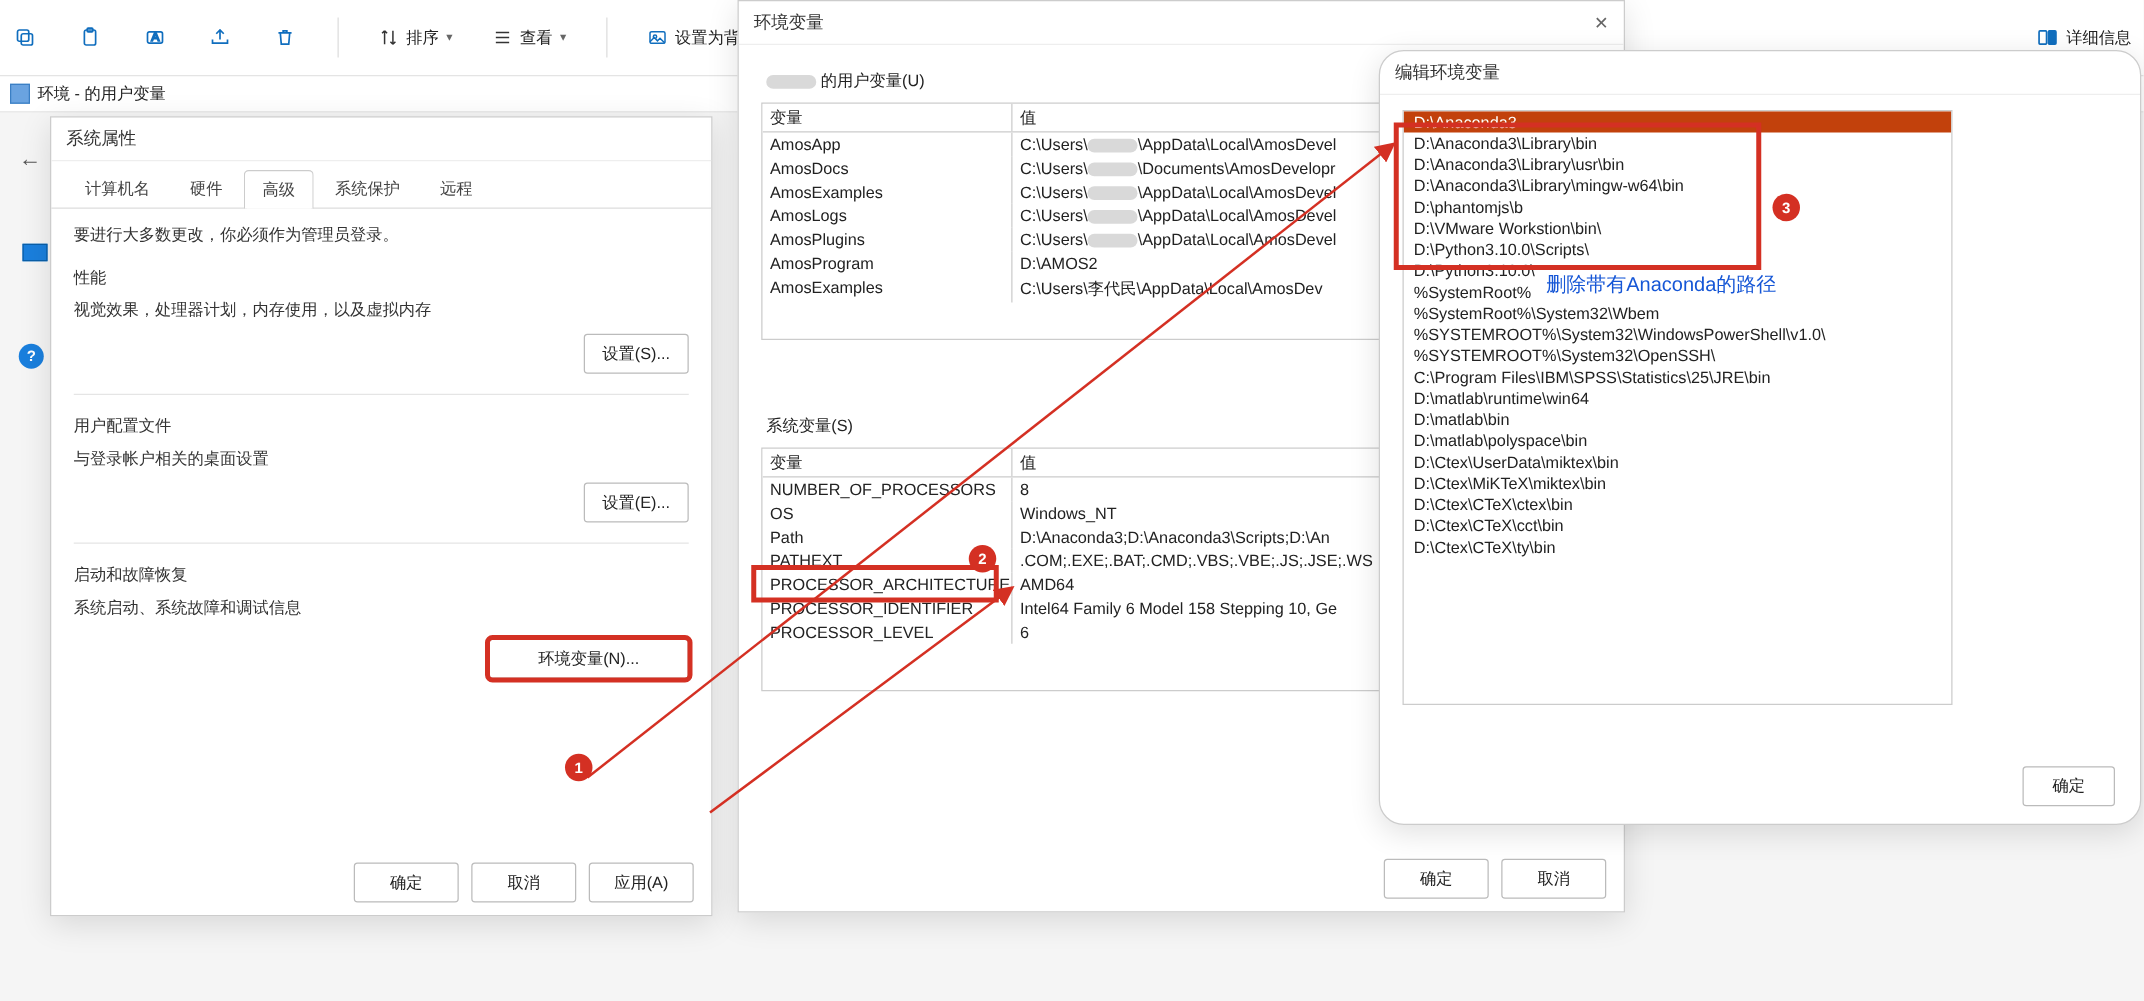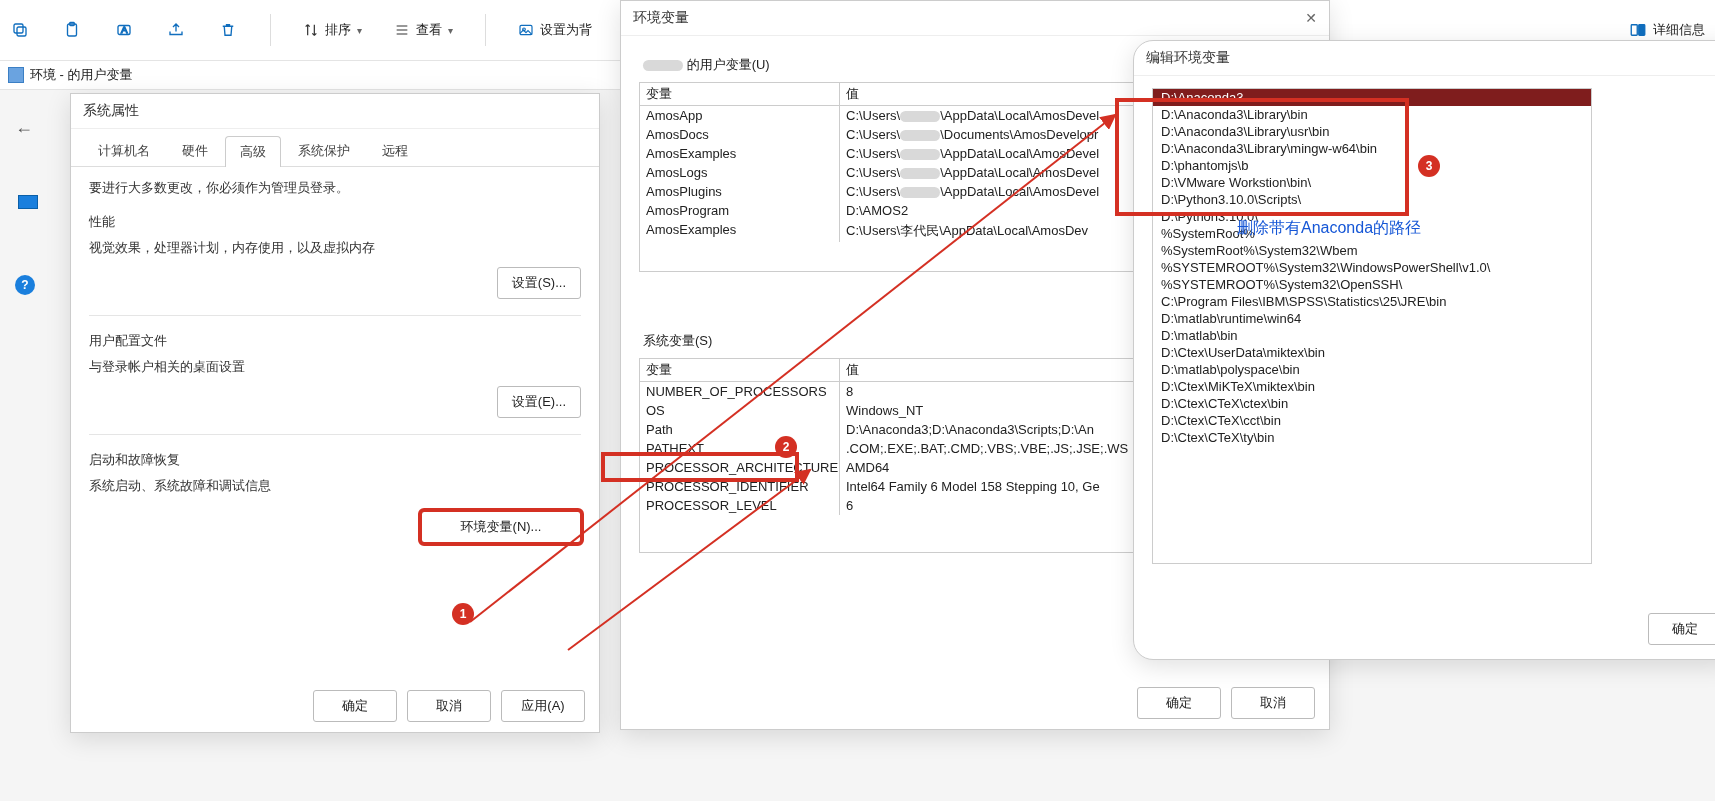--- a/index.html
+++ b/index.html
@@ -15,21 +15,21 @@
   .toolbar .spacer { flex:1; }
 
   
   .explorer-strip { position:absolute; left:0; top:60px; right:0; height:30px; background:#fff; border-top:1px solid #e4e4e4; border-bottom:1px solid #e4e4e4; display:flex; align-items:center; padding:0 8px; gap:6px; }
   .explorer-strip .ico { width:16px; height:16px; background:#6aa3e0; border:1px solid #3b7fc4; }
   .back-arrow { position:absolute; left:15px; top:117px; font-size:18px; color:#555; }
   .help-circle { position:absolute; left:15px; top:275px; width:20px; height:20px; border-radius:50%; background:#1a7fdd; color:#fff; display:flex; align-items:center; justify-content:center; font-weight:bold; font-size:12px;}
   .monitor-ico { position:absolute; left:18px; top:195px; width:20px; height:14px; background:#1a7fdd; border:1px solid #0a5fa8; }
 
   
-  .dlg { position:absolute; background:#fff; border:1px solid var(--dlg-border); box-shadow:0 6px 24px rgba(0,0,0,.12); display:flex; flex-direction:column;margin-left:30px; }
+  .dlg { position:absolute; background:#fff; border:1px solid var(--dlg-border); box-shadow:0 6px 24px rgba(0,0,0,.12); display:flex; flex-direction:column; }
   .dlg .titlebar { display:flex; align-items:center; justify-content:space-between; padding:8px 12px; border-bottom:1px solid #eee; }
   .dlg .titlebar .ttl { font-size:14px; color:#333; }
   .dlg .close { font-size:14px; color:#666; }
   .dlg .body { flex:1; padding:12px 18px; overflow:hidden; }
   .dlg .btnrow { display:flex; justify-content:flex-end; gap:10px; padding:10px 14px; }
   button.win { min-width:84px; padding:6px 14px; background:#fff; border:1px solid #bbb; border-radius:3px; }
 
   
   #sysprops { left:40px; top:93px; width:530px; height:640px; }
   #sysprops .tabs { display:flex; gap:2px; padding:0 12px; margin-top:6px; border-bottom:1px solid #ddd;}
@@ -52,21 +52,21 @@
   .tbl .cell { padding:2px 6px; overflow:hidden; white-space:nowrap; text-overflow:clip; }
   .tbl .c1 { width:200px; border-right:1px solid #ccc; }
   .tbl .c2 { flex:1; }
   .tbl2 { height:195px; }
   .smudge { display:inline-block; width:40px; height:11px; background:#d9d9d9; border-radius:6px; vertical-align:middle; }
 
   
   #editdlg { left:1103px; top:40px; width:610px; height:620px;border-radius:20px; }
   #editdlg .list { border:1px solid #ccc; width:440px; height:476px; overflow:auto; }
   #editdlg .list .item { padding:1px 8px; white-space:nowrap; }
-  #editdlg .list .item.sel { background:#7f1d1d; }
+  #editdlg .list .item.sel { background:#c2410c; }
   #editdlg .list .item.sel span { color:#fff; }
   #editdlg .bot { position:absolute; right:20px; bottom:14px; display:flex; gap:12px; }
 
   
   .annot-circle { position:absolute; width:22px; height:22px; border-radius:50%; background:#d43023; color:#fff; display:flex; align-items:center; justify-content:center; font-size:12px; font-weight:bold; }
   .annot-text { position:absolute; color:#1556d6; font-size:16px; font-weight:500;margin-left:12px; }
   svg.lines { position:absolute; left:0; top:0; width:1715px; height:801px; pointer-events:none; }
 </style>
 </head>
 <body>
@@ -291,22 +291,22 @@
         <div class="item"><span>D:\VMware Workstion\bin\</span></div>
         <div class="item"><span>D:\Python3.10.0\Scripts\</span></div>
         <div class="item"><span>D:\Python3.10.0\</span></div>
         <div class="item"><span>%SystemRoot%</span></div>
         <div class="item"><span>%SystemRoot%\System32\Wbem</span></div>
         <div class="item"><span>%SYSTEMROOT%\System32\WindowsPowerShell\v1.0\</span></div>
         <div class="item"><span>%SYSTEMROOT%\System32\OpenSSH\</span></div>
         <div class="item"><span>C:\Program Files\IBM\SPSS\Statistics\25\JRE\bin</span></div>
         <div class="item"><span>D:\matlab\runtime\win64</span></div>
         <div class="item"><span>D:\matlab\bin</span></div>
+        <div class="item"><span>D:\matlab\polyspace\bin</span></div>
         <div class="item"><span>D:\Ctex\UserData\miktex\bin</span></div>
-        <div class="item"><span>D:\matlab\polyspace\bin</span></div>
         <div class="item"><span>D:\Ctex\MiKTeX\miktex\bin</span></div>
         <div class="item"><span>D:\Ctex\CTeX\ctex\bin</span></div>
         <div class="item"><span>D:\Ctex\CTeX\cct\bin</span></div>
         <div class="item"><span>D:\Ctex\CTeX\ty\bin</span></div>
       </div>
     <div class="bot">
       <button class="win" style="min-width:74px">确定</button>
     </div>
   </div>
 </div>

